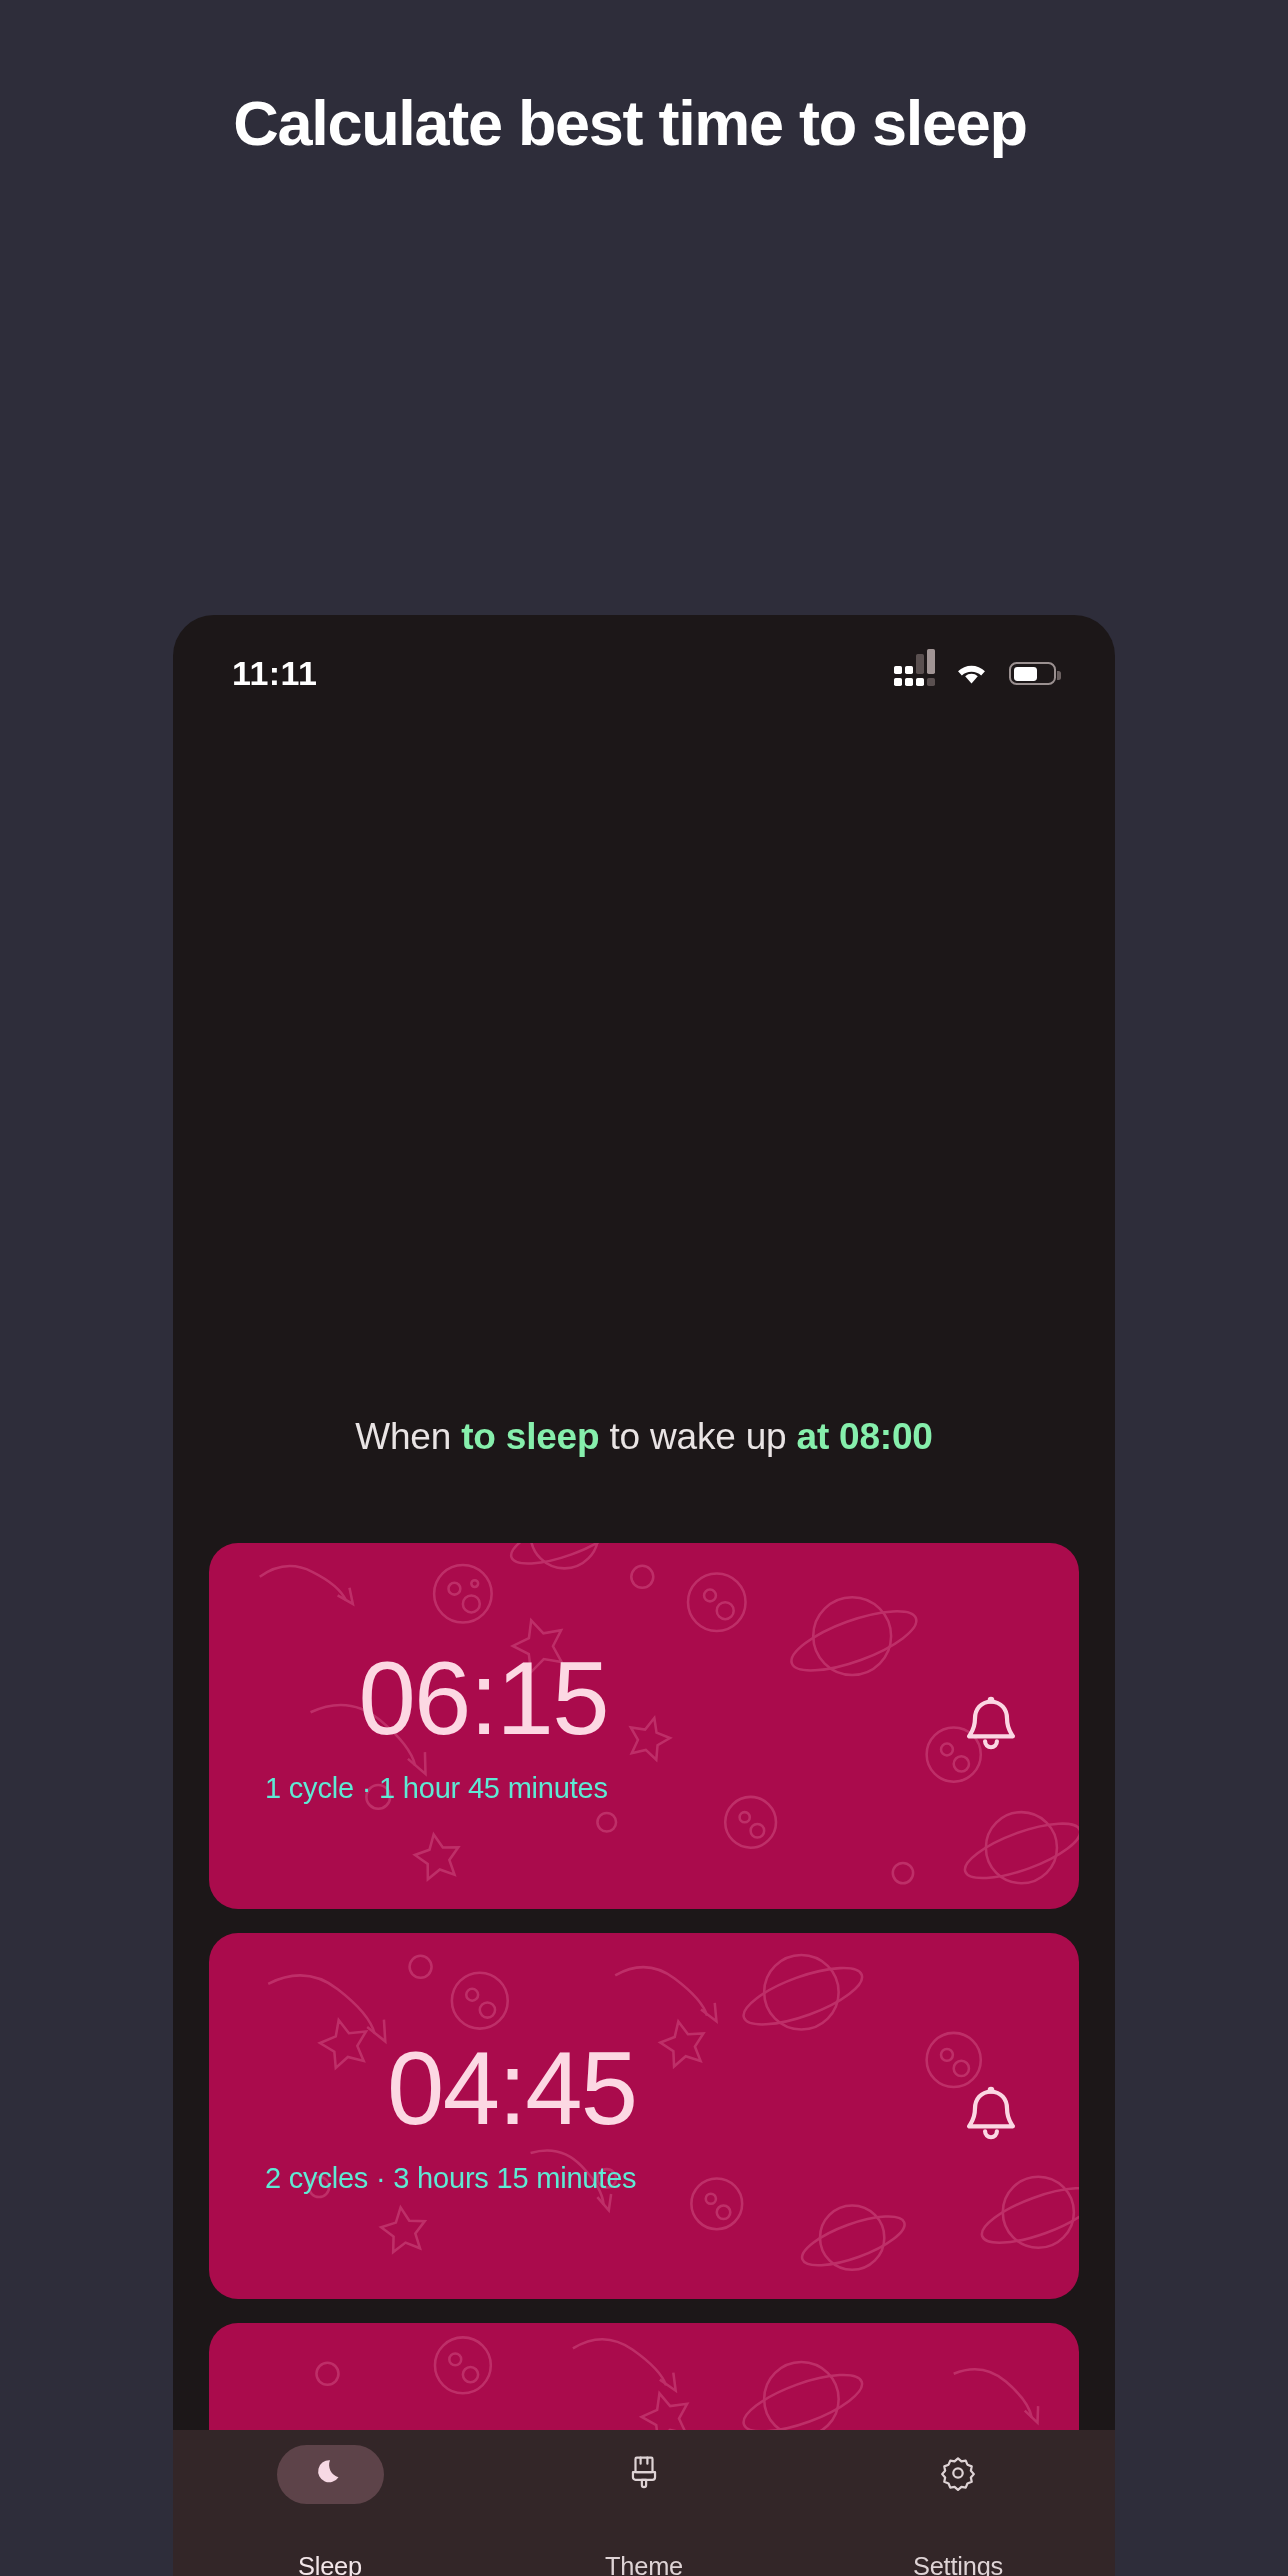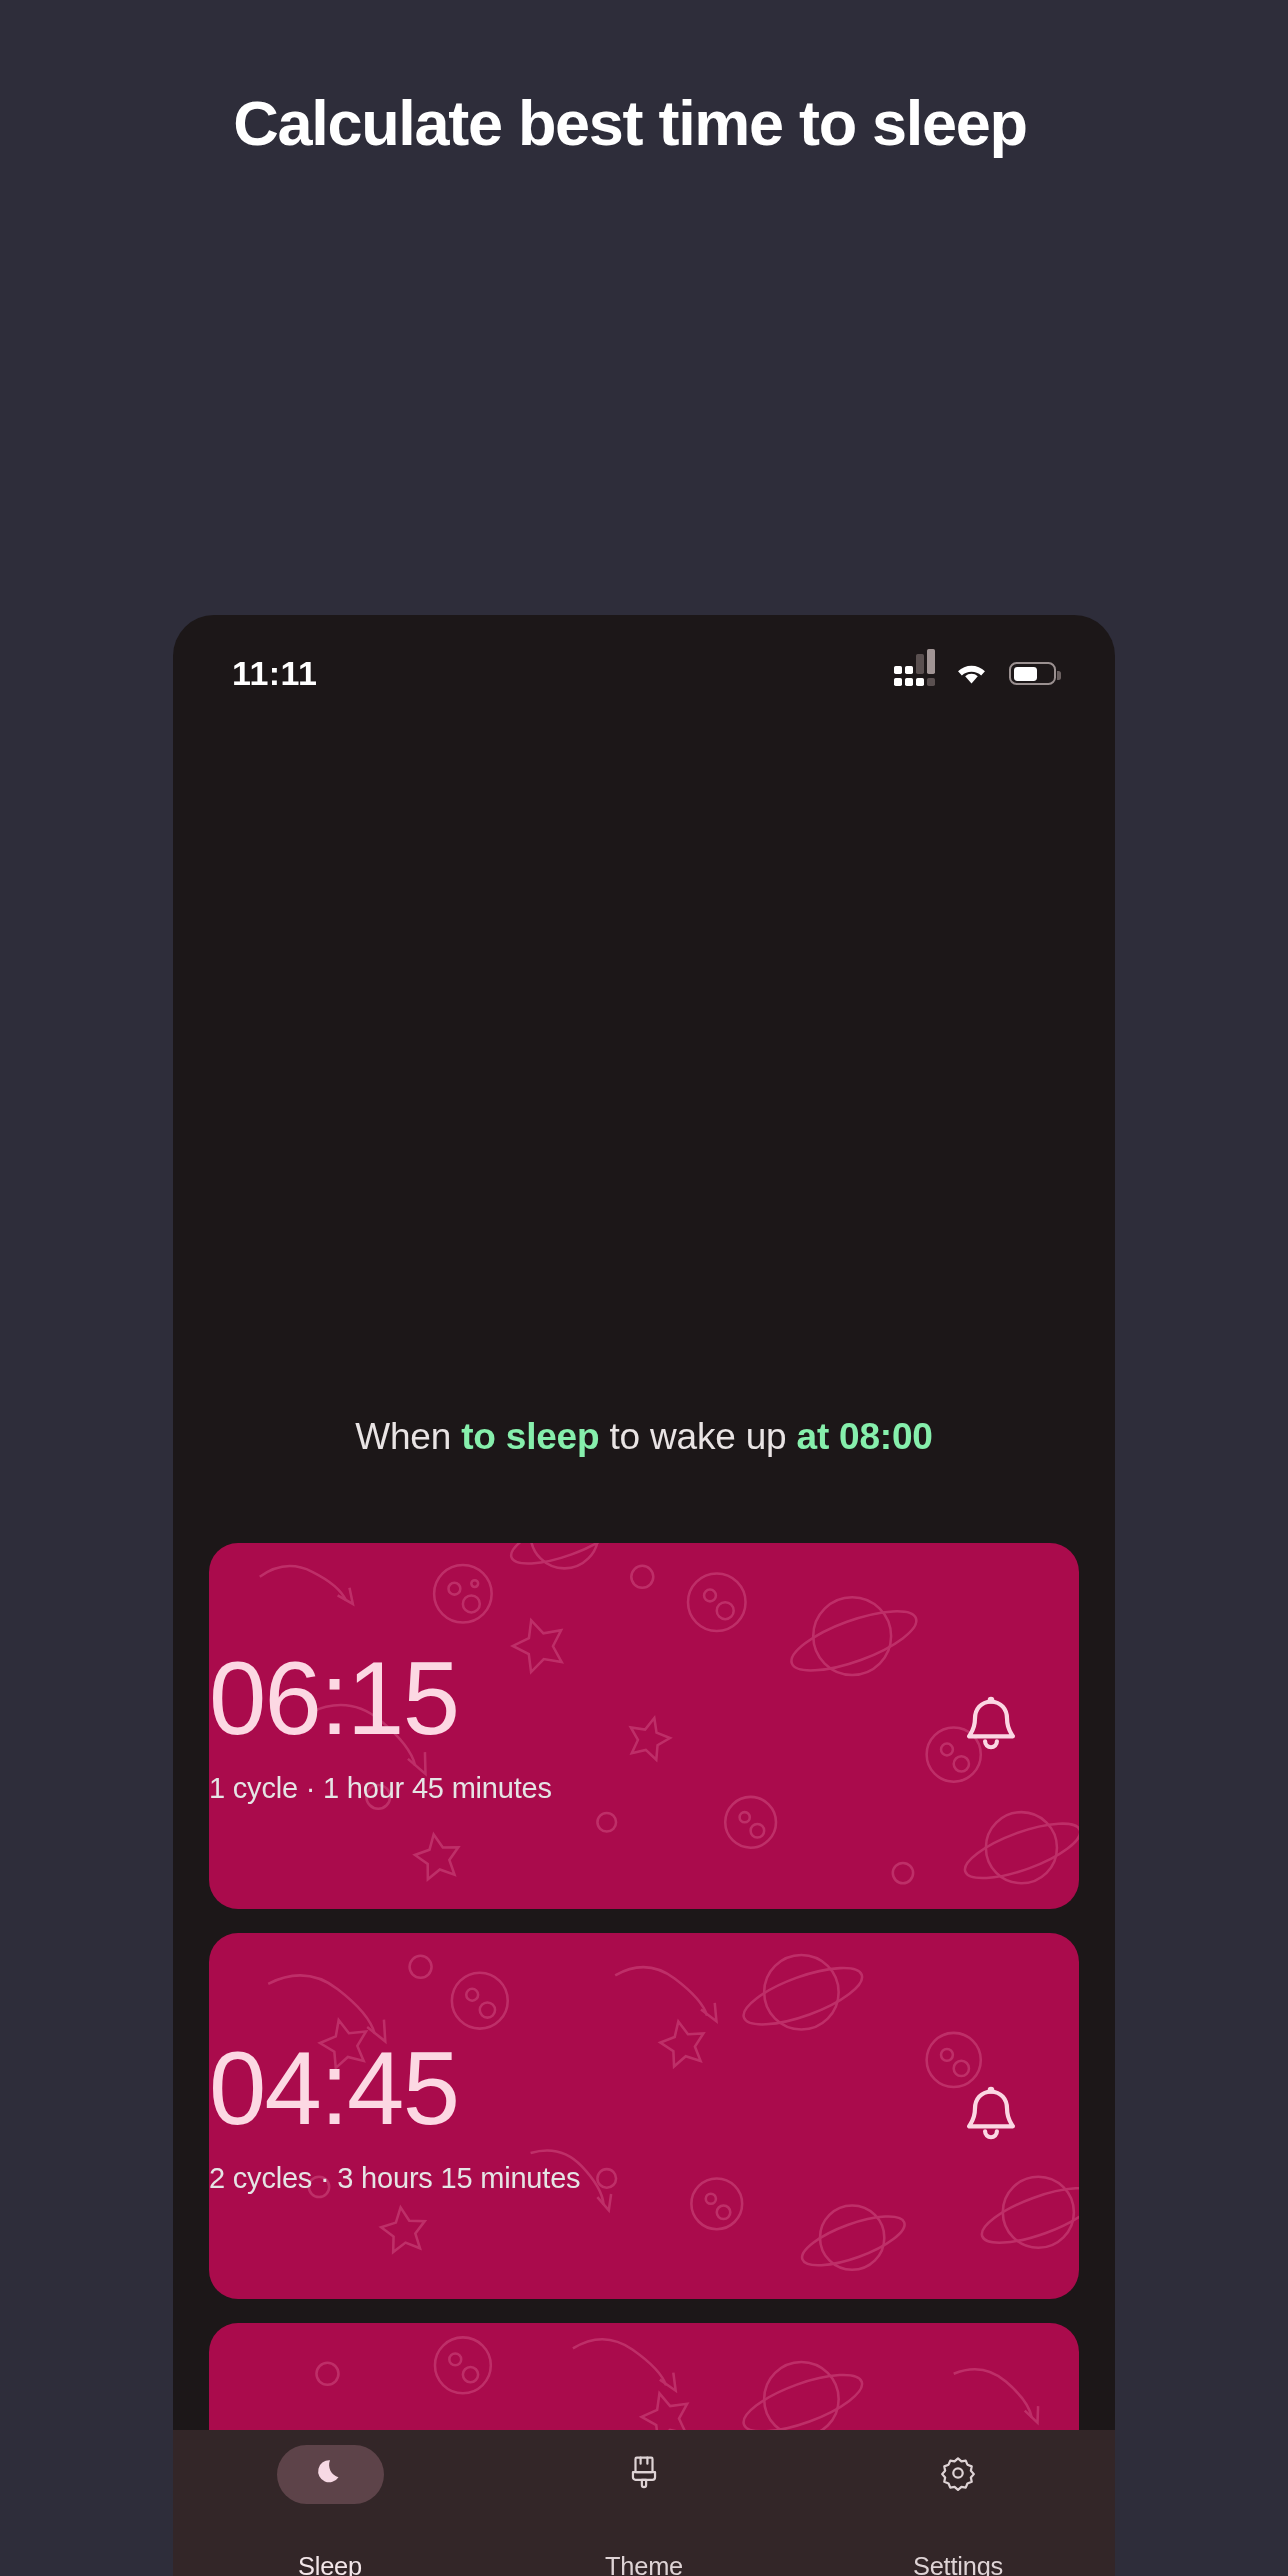--- a/index.html
+++ b/index.html
@@ -84,30 +84,32 @@
     background:#aa0b4c;
     border-radius:29px;
     overflow:hidden;
     display:flex; align-items:center;
   }
   .card .pattern {
     position:absolute; inset:0; opacity:.38;
   }
   .card-text {
     position:relative; z-index:2;
+    padding-left:56px;
+    text-align:right;
   }
   .card-time {
     color:#fcd8e3;
     font-size:103px;
     font-weight:400;
     line-height:1;
     letter-spacing:-1.7px;
   }
   .card-sub {
-    color:#e5e5e5;
+    color:#5eead4;
     font-size:29px;
     font-weight:400;
     margin-top:22px;
     letter-spacing:-0.2px;
   }
   .card-bell {
     position:absolute; right:61px; top:50%; transform:translateY(-50%);
     z-index:2;
   }
 

